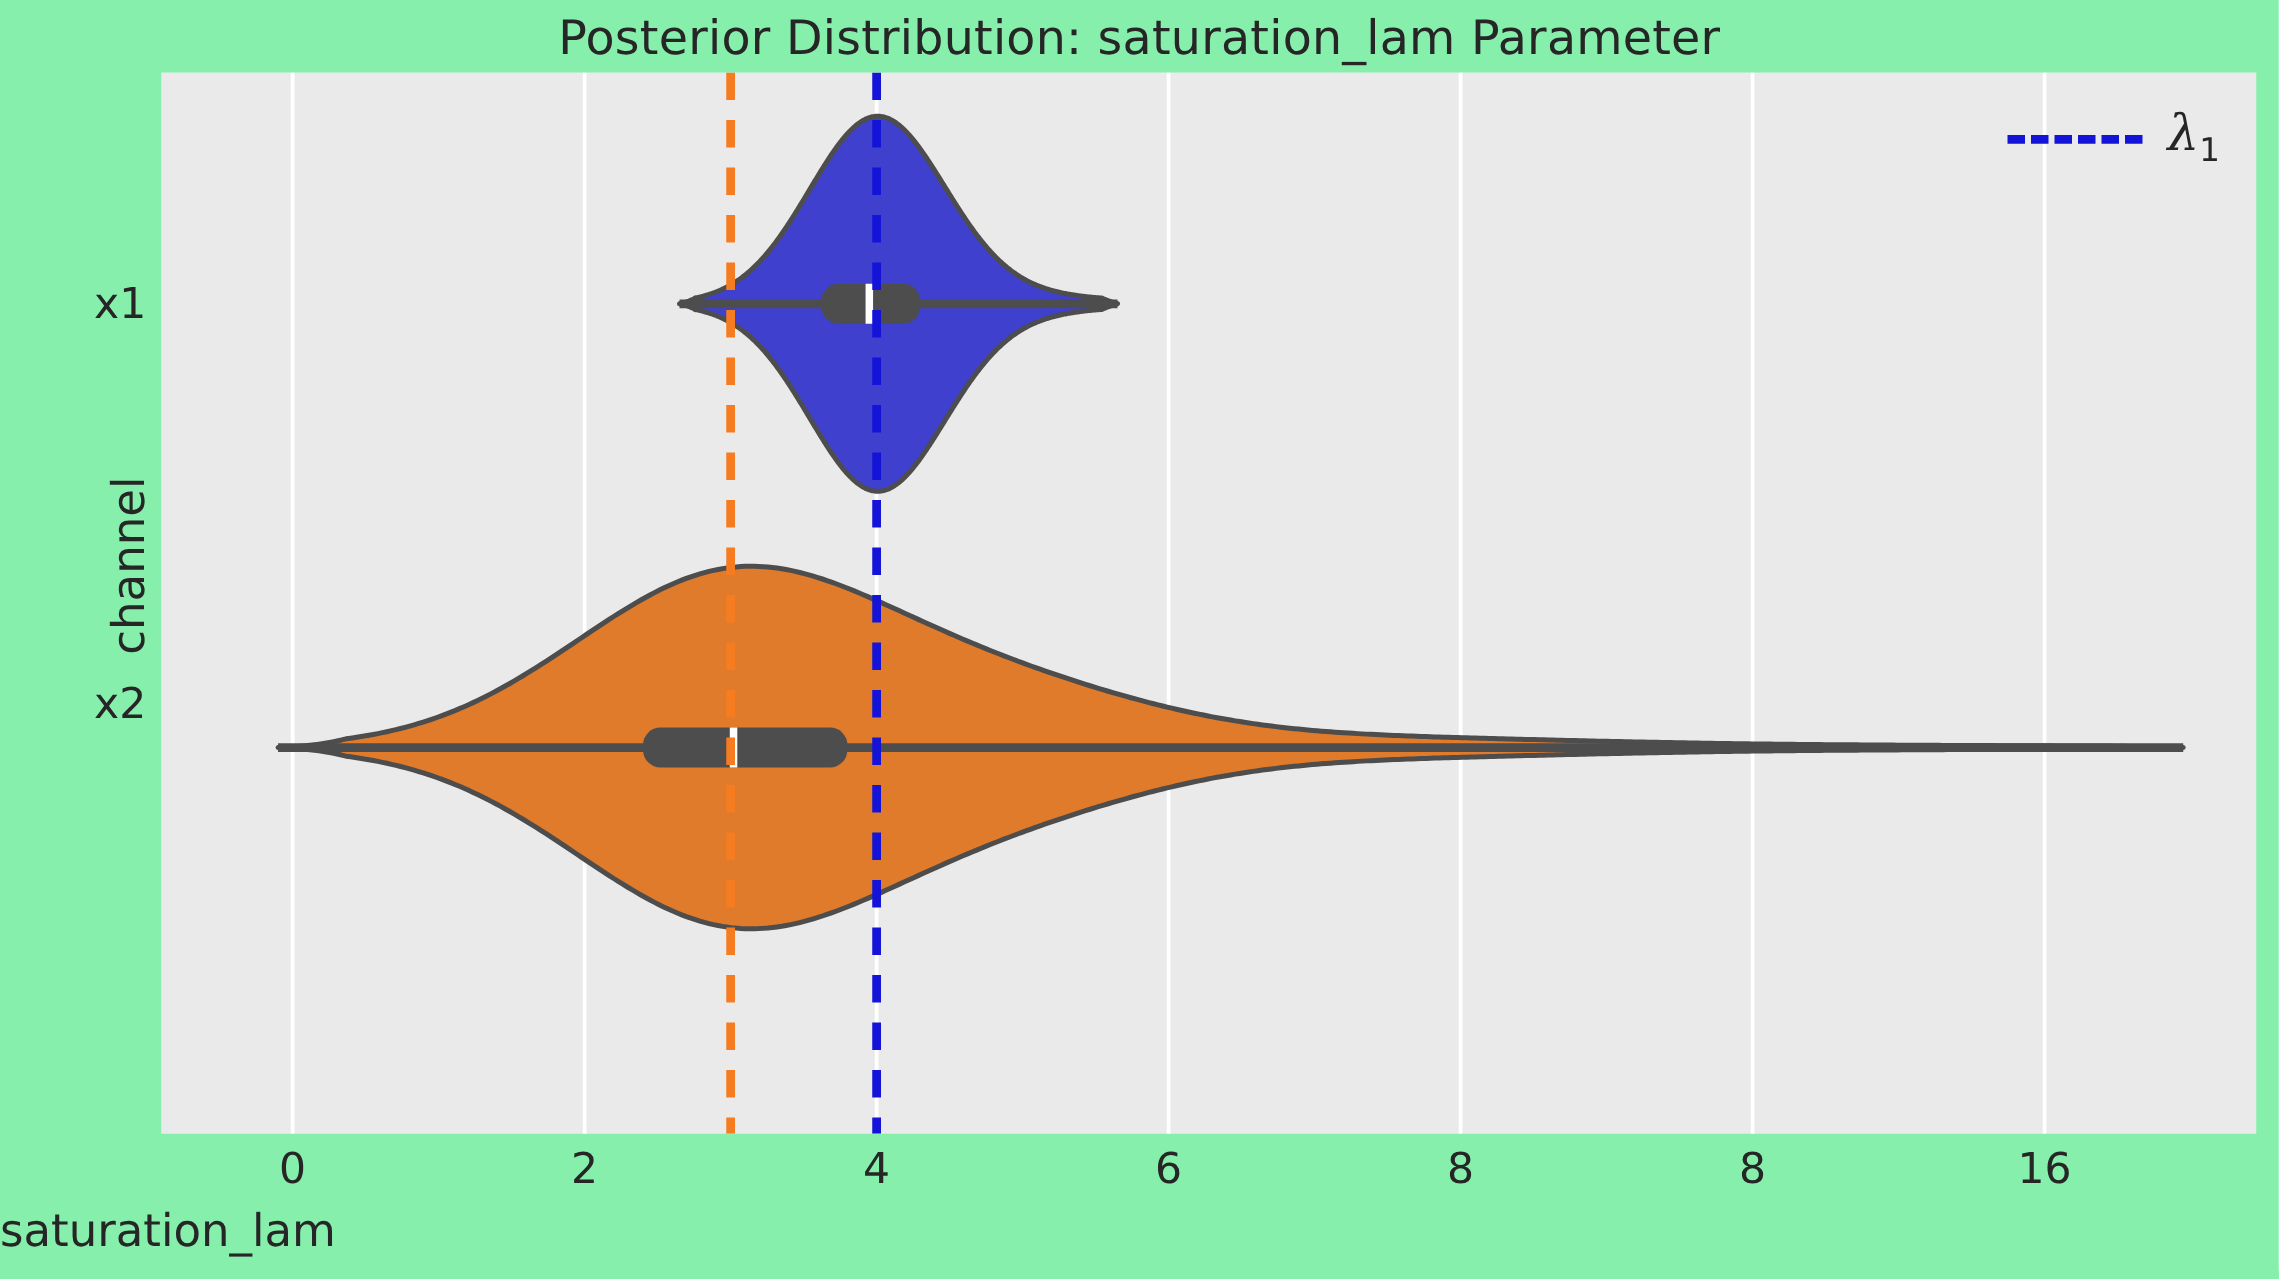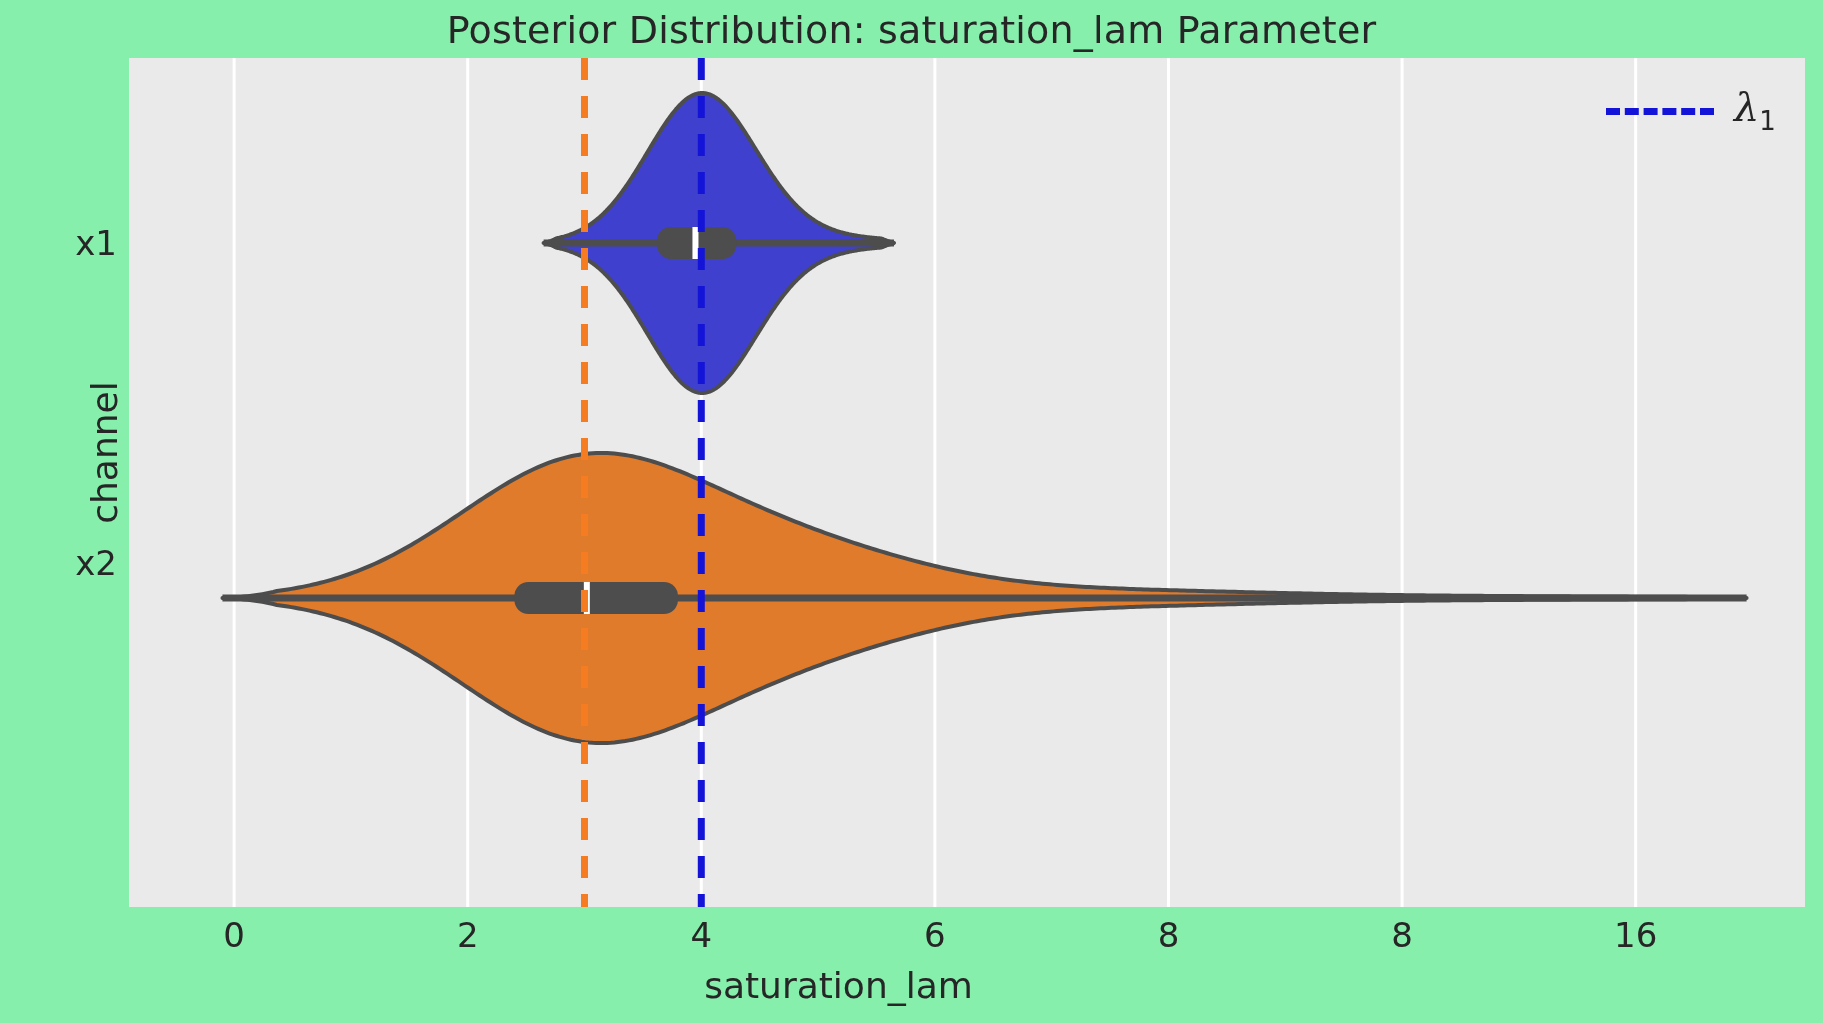--- a/index.html
+++ b/index.html
@@ -20,21 +20,21 @@
 
   .xtick-label{
     position:absolute;font-size:34px;color:#262626;text-align:center;
     transform:translateX(-50%);top:915px;
   }
   .ytick-label{
     position:absolute;font-size:34px;color:#262626;text-align:right;
     right:1706px;transform:translateY(-50%);white-space:nowrap;
   }
   #xaxis-label{
-    position:absolute;top:965px;left:0;width:1677px;text-align:center;
+    position:absolute;top:965px;left:0;width:1677px;text-align:left;
     font-size:36px;color:#262626;
   }
   #yaxis-label{
     position:absolute;left:-26px;top:432px;width:260px;text-align:center;
     font-size:36px;color:#262626;transform:rotate(-90deg);
     transform-origin:center center;
   }
 
   #legend{
     position:absolute;left:1590px;top:80px;width:200px;height:110px;

